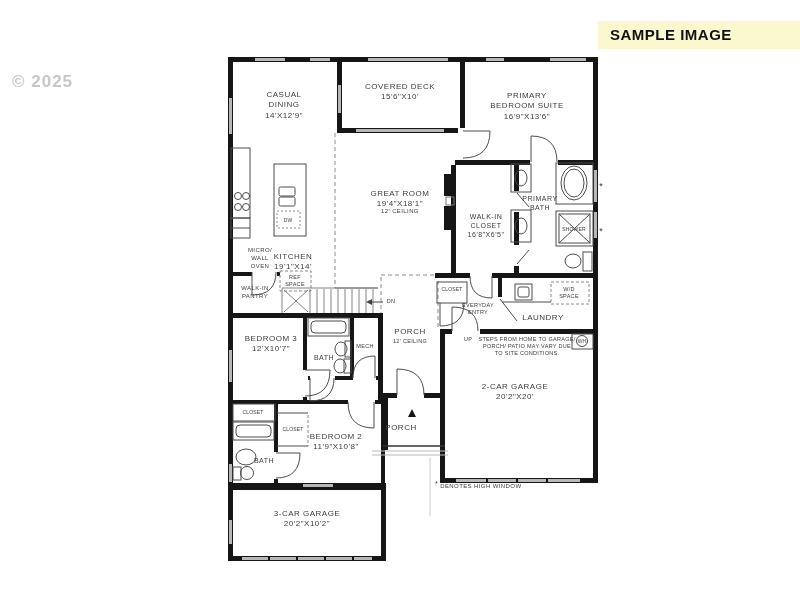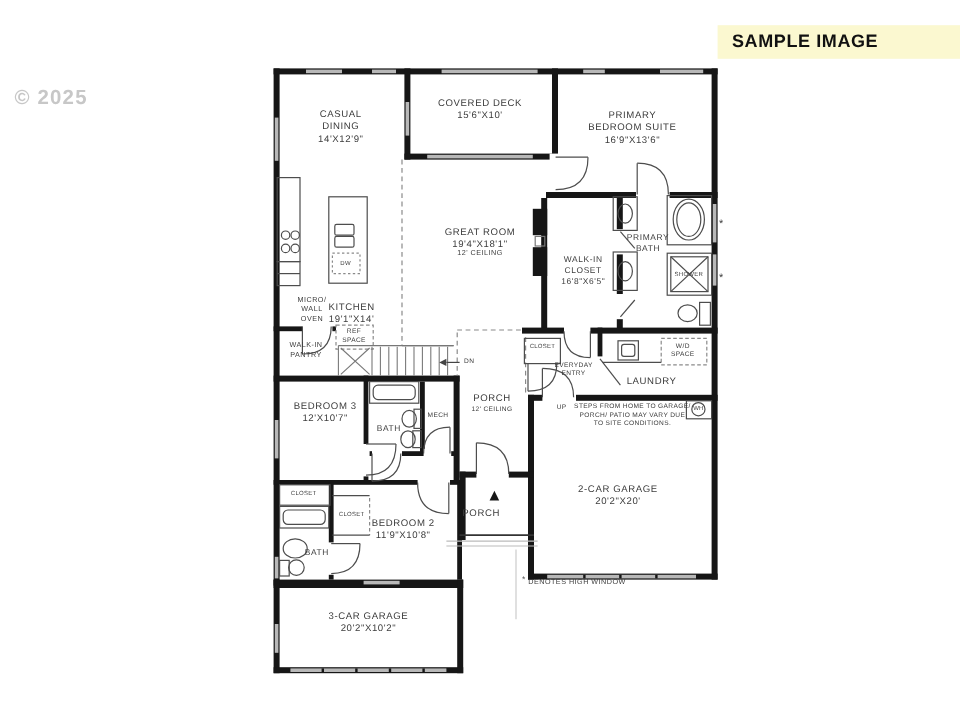--- a/index.html
+++ b/index.html
@@ -291,21 +291,21 @@
   <div class="lbl s8" style="left:271px;top:344px">BEDROOM 3
 12'X10'7"</div>
   <div class="lbl s7" style="left:324px;top:358px">BATH</div>
   <div class="lbl s55" style="left:365px;top:347px">MECH</div>
   <div class="lbl s5" style="left:253px;top:412px">CLOSET</div>
   <div class="lbl s5" style="left:293px;top:429px">CLOSET</div>
   <div class="lbl s8" style="left:336px;top:442px">BEDROOM 2
 11'9"X10'8"</div>
   <div class="lbl s7" style="left:264px;top:461px">BATH</div>
   <div class="lbl s8" style="left:401px;top:428px">PORCH</div>
-  <div class="lbl s8" style="left:515px;top:413px">2-CAR GARAGE
+  <div class="lbl s8" style="left:515px;top:392px">2-CAR GARAGE
 20'2"X20'</div>
   <div class="lbl s8" style="left:307px;top:519px">3-CAR GARAGE
 20'2"X10'2"</div>
 
   <span class="marker" style="left:601px;top:186px">*</span>
   <span class="marker" style="left:601px;top:231px">*</span>
   <div class="note" style="left:435px;top:482px">
     <span class="ast">*</span>
     <span>DENOTES HIGH WINDOW</span>
   </div>

